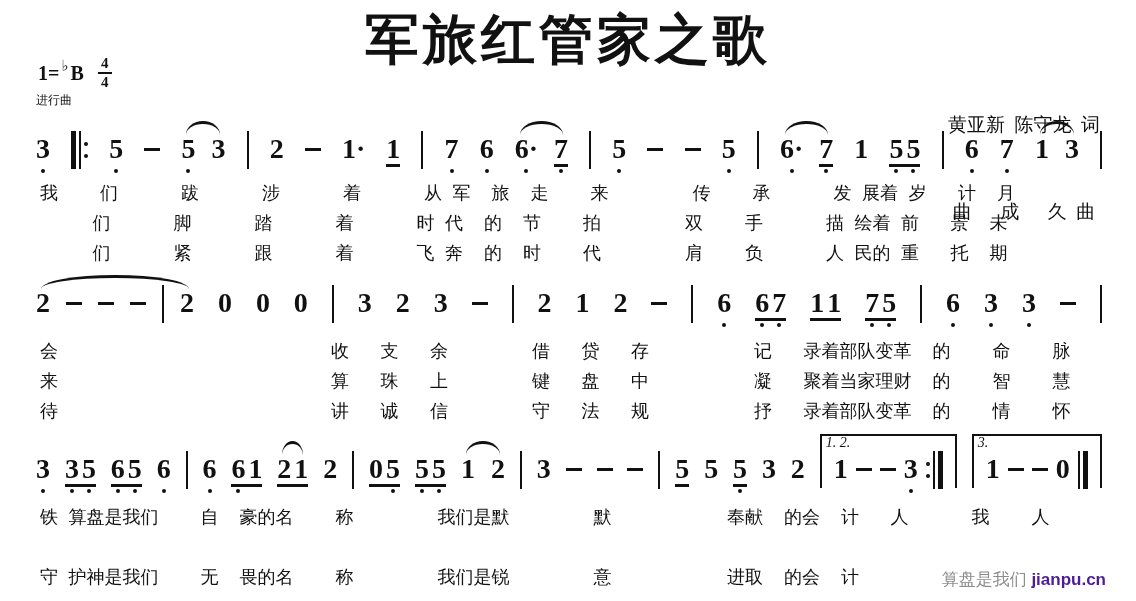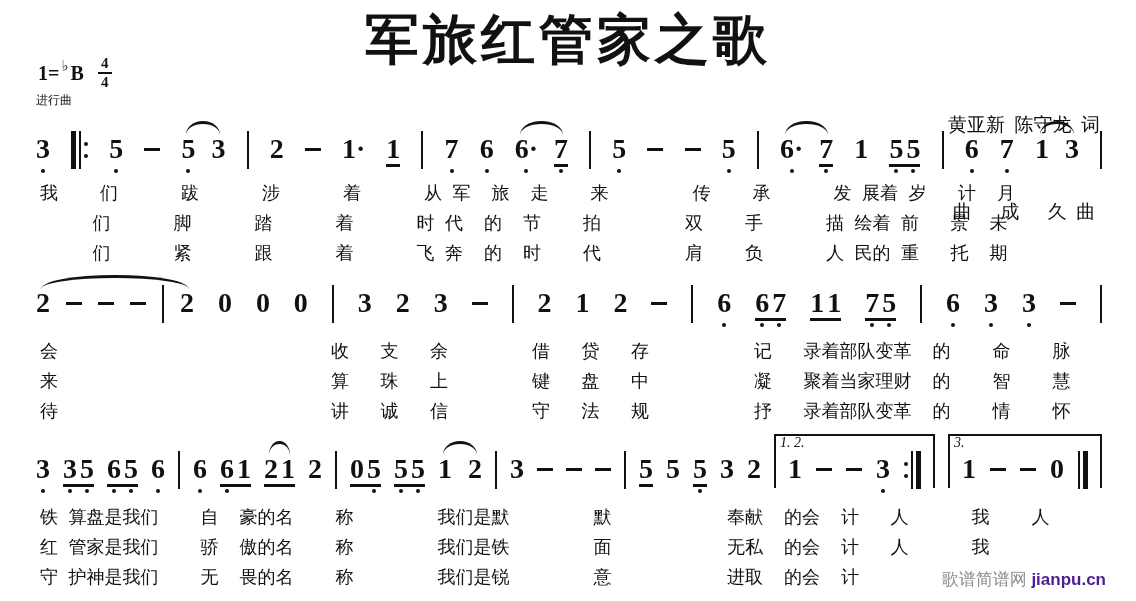--- a/index.html
+++ b/index.html
@@ -33,21 +33,21 @@
   .bar{width:2px;height:38px;background:#111;margin-top:-3px;}
   .rpt{display:inline-flex;align-items:center;gap:3px;margin-top:-3px;height:38px;}
   .rpt .thick{width:5px;height:38px;background:#111;}
   .rpt .thin{width:2px;height:38px;background:#111;}
   .rpt .dots{display:inline-flex;flex-direction:column;gap:8px;}
   .rpt .dots i{width:4px;height:4px;border-radius:50%;background:#111;}
   .beam{display:inline-flex;gap:3px;border-bottom:3px solid #111;align-items:flex-start;}
   .arcg{position:relative;display:inline-flex;gap:16px;align-items:flex-start;}
   .arcg::before{content:"";position:absolute;top:-13px;left:5px;right:5px;height:11px;
                 border-top:3px solid #111;border-radius:50% 50% 0 0/100% 100% 0 0;}
-  .volta{position:relative;display:inline-flex;gap:14px;align-items:flex-start;
+  .volta{position:relative;display:inline-flex;gap:8px;align-items:flex-start;
          padding:0 14px;}
   .volta::before{content:"";position:absolute;top:-20px;left:0;right:0;height:52px;
                  border-top:2px solid #111;border-left:2px solid #111;border-right:2px solid #111;}
   .vlabel{position:absolute;top:-19px;left:6px;font-size:14px;font-style:italic;
           font-weight:400;}
 
   
   .lyric{position:absolute;left:40px;font-size:18px;white-space:pre;word-spacing:6px;
          line-height:22px;}
   .ly1a{top:182px;} .ly1b{top:212px;} .ly1c{top:242px;}
@@ -434,20 +434,19 @@
         <span class="cell">
           <span class="num">0</span>
         </span>
         <span class="rpt">
           <i class="thin"></i>
           <i class="thick"></i>
         </span>
       </span>
     </div>
   <div class="lyric ly3a">铁 算盘是我们    自  豪的名    称        我们是默        默           奉献  的会  计   人      我    人</div>
-  <div class="lyric ly3b">红 管家是我们    骄  傲的名    称        我们是铁        面           无私  的会  计   人      我</div>
   <div class="lyric ly3c">守 护神是我们    无  畏的名    称        我们是锐        意           进取  的会  计</div>
 
   <div class="watermark">
-    <span class="wm-site">歌谱简谱网 </span><span class="wm-url">jianpu.cn</span>
+    <span class="wm-site">算盘是我们 </span><span class="wm-url">jianpu.cn</span>
   </div>
 
 </div>
 
 </body></html>

